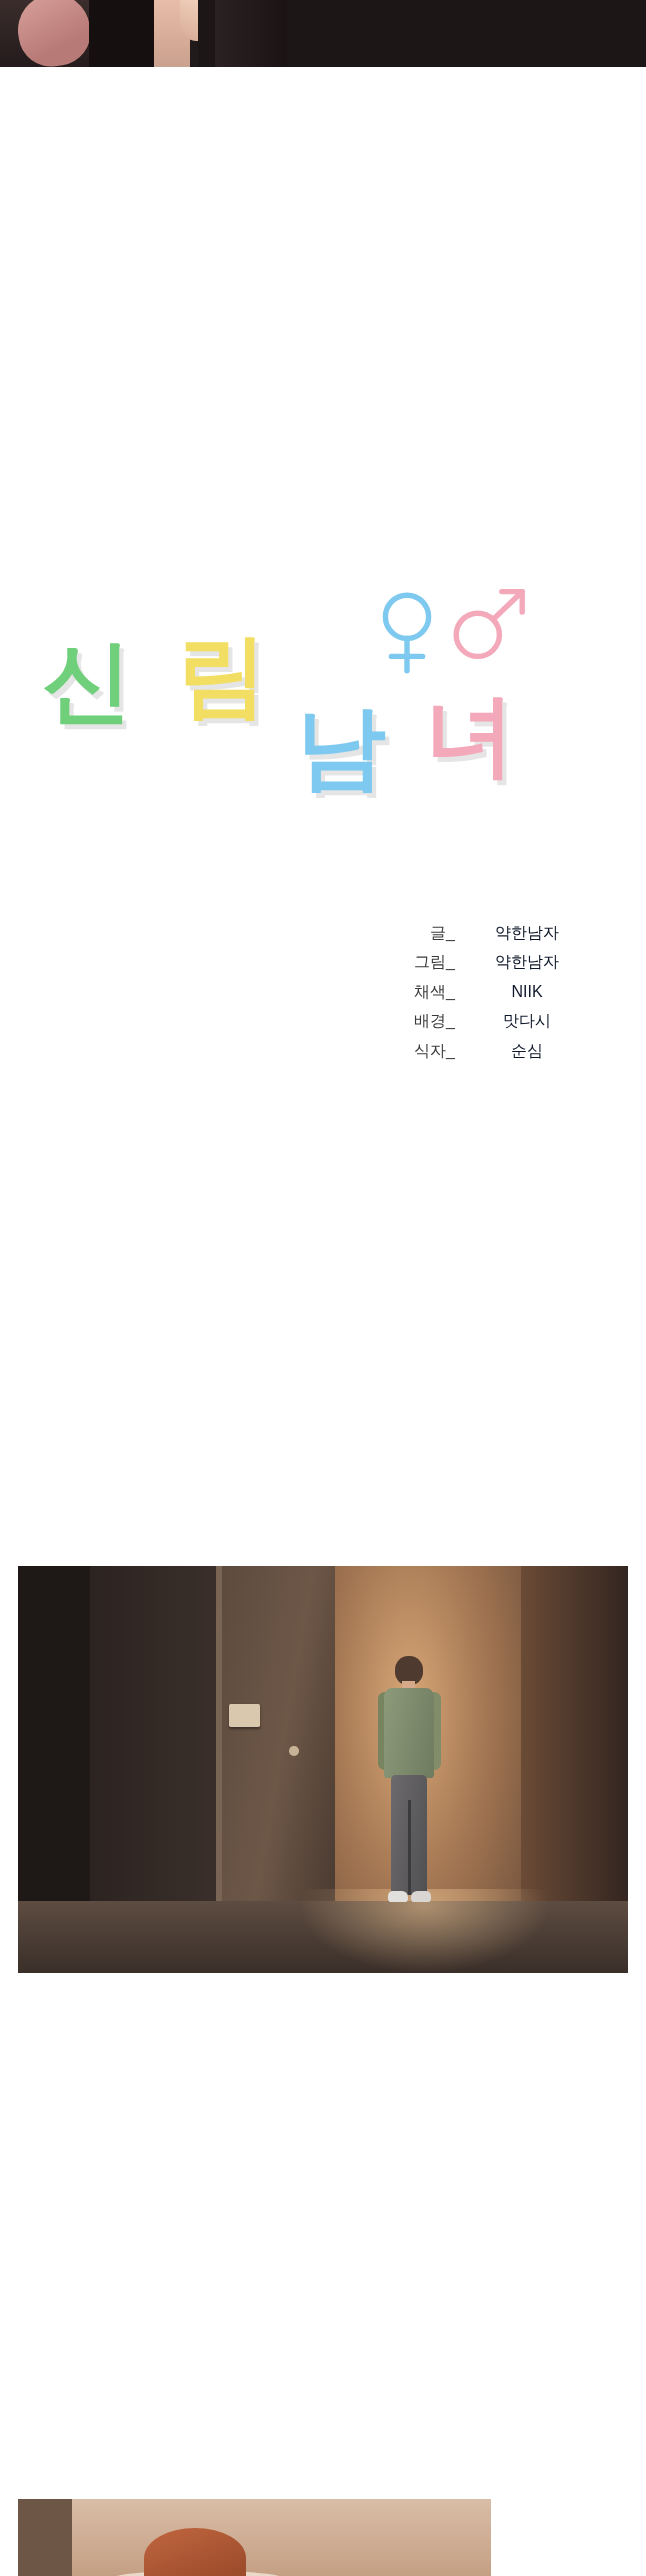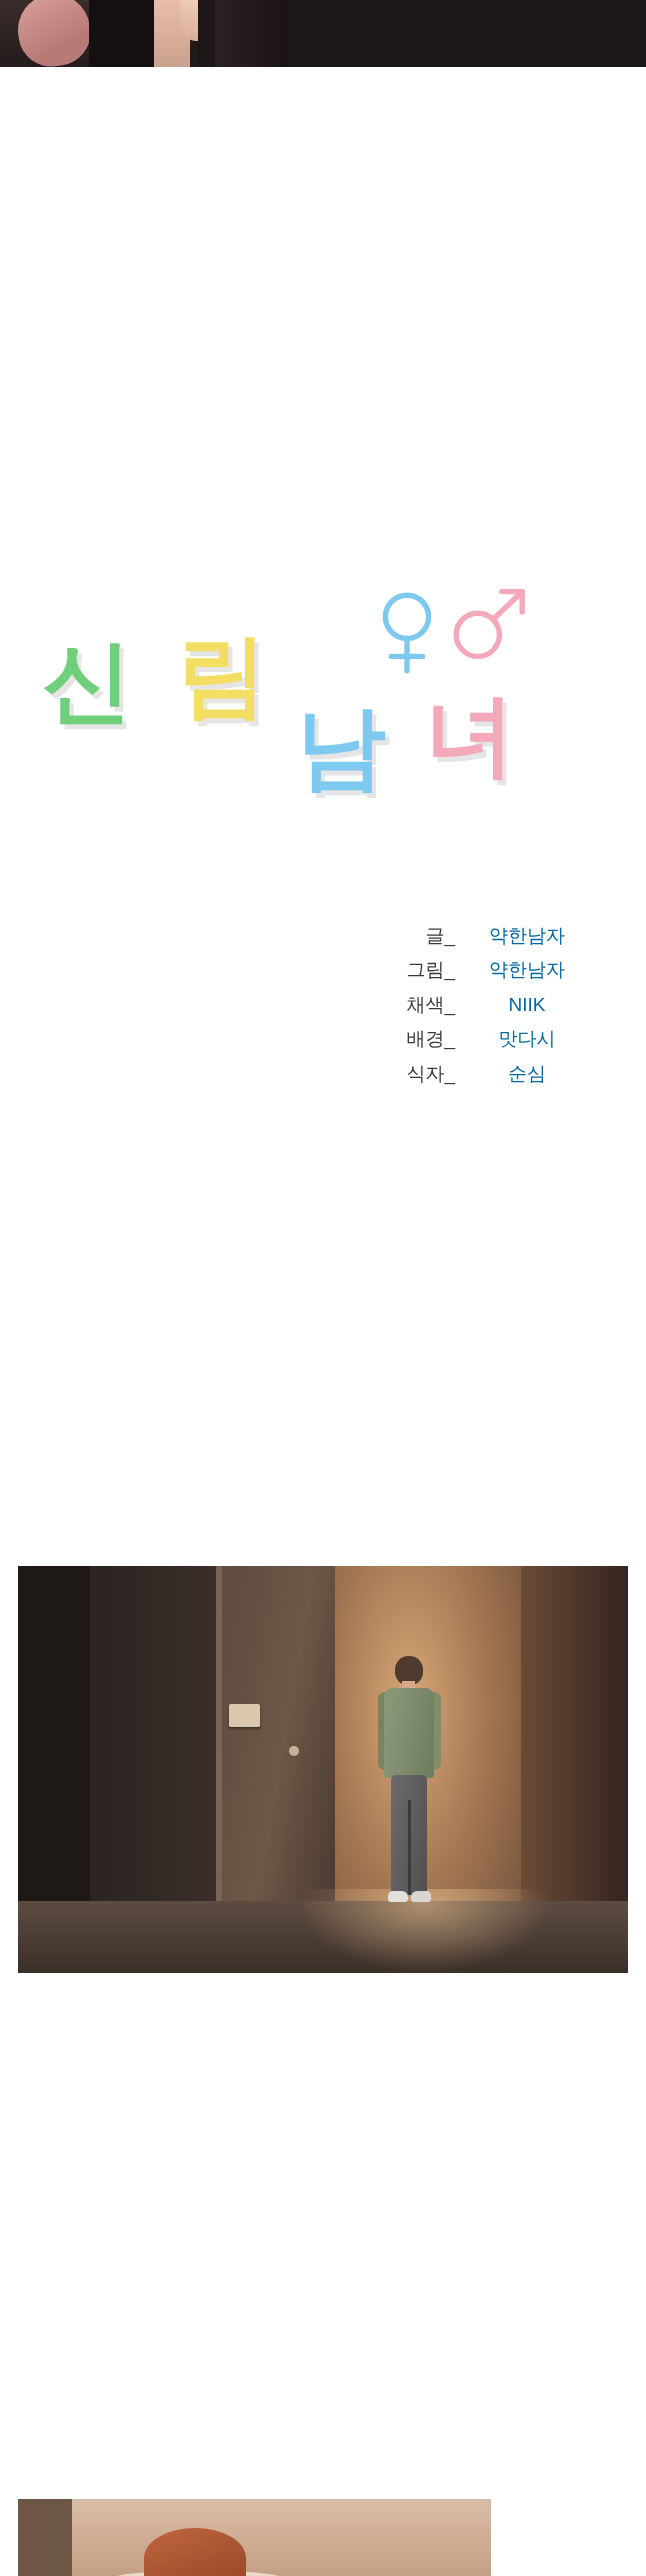--- a/index.html
+++ b/index.html
@@ -157,33 +157,33 @@
     position: absolute;
     left: 383px;
     top: 856px;
     width: 198px;
   }
   .credit-row {
     display: flex;
     justify-content: space-between;
     align-items: baseline;
     margin-bottom: 8.4px;
-    font-size: 19px;
+    font-size: 16px;
     color: #2b2b2b;
   }
   .credit-role {
     width: 72px;
     text-align: right;
     padding-right: 7.2px;
     color: #3a3a3a;
   }
   .credit-name {
     width: 108px;
     text-align: center;
-    color: #0369a1;
+    color: #0f172a;
   }
 
   
   .corridor {
     position: absolute;
     left: 18px;
     top: 1566px;
     width: 610px;
     height: 407px;
     overflow: hidden;

